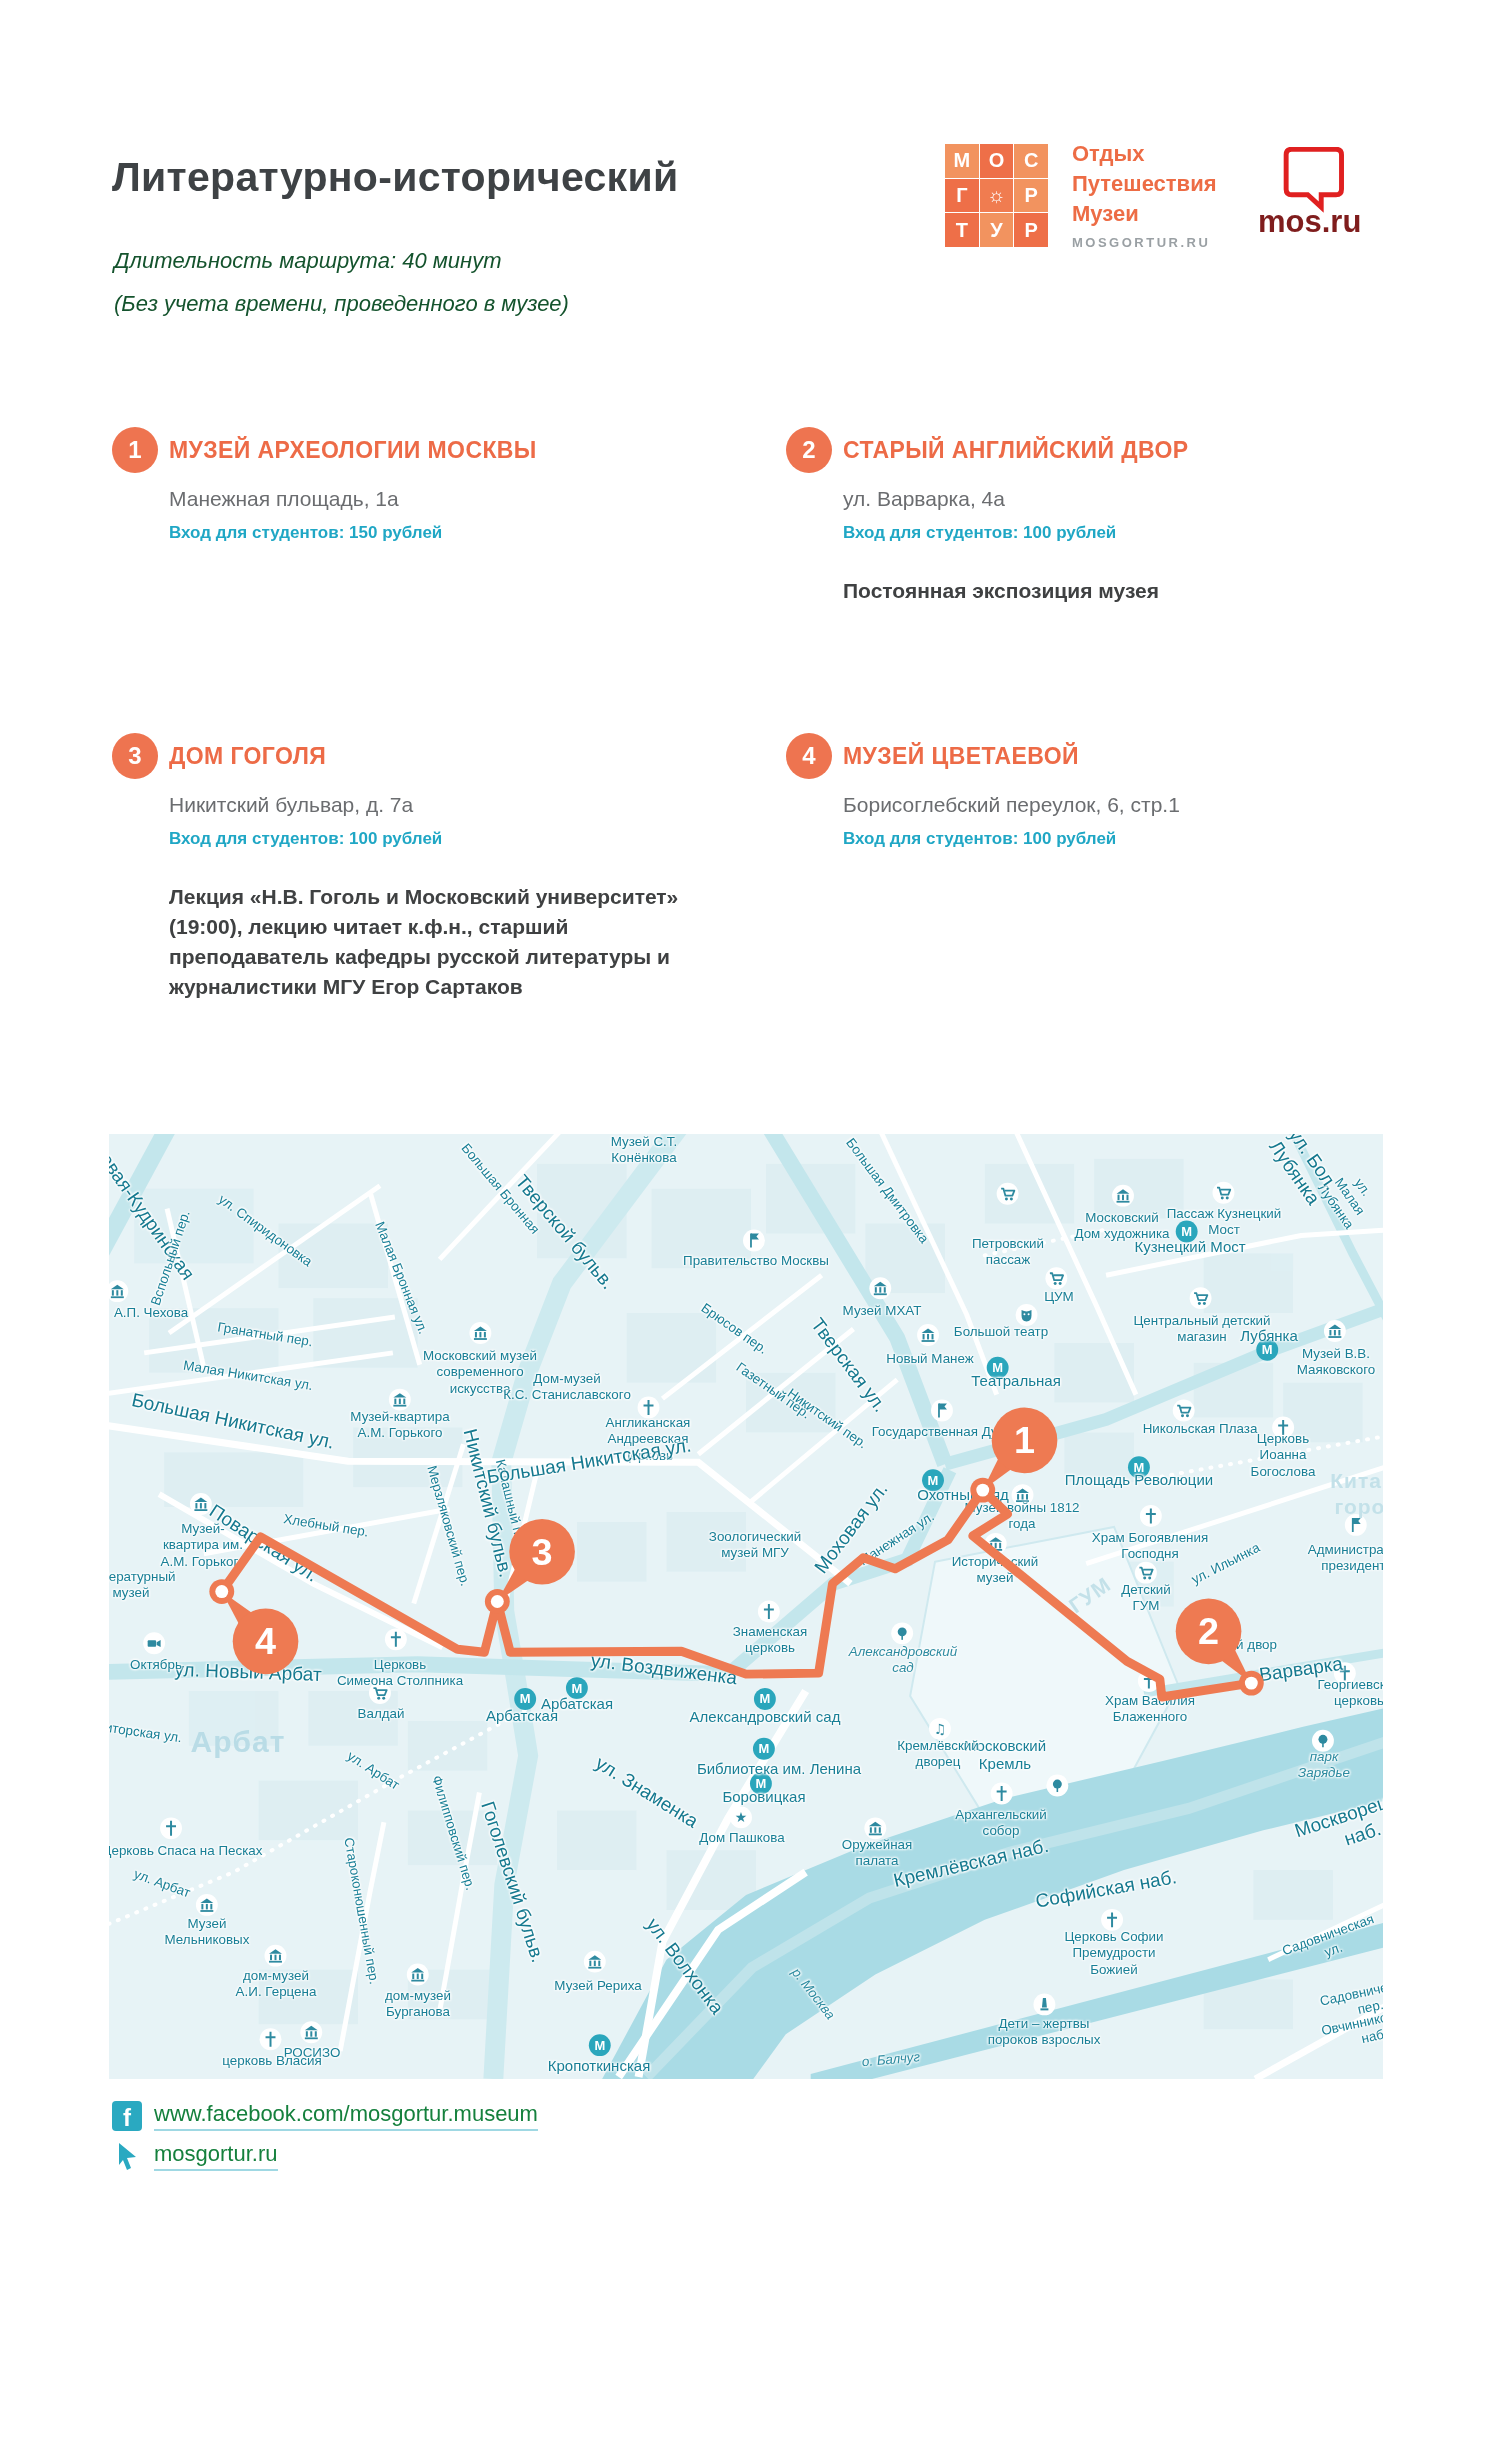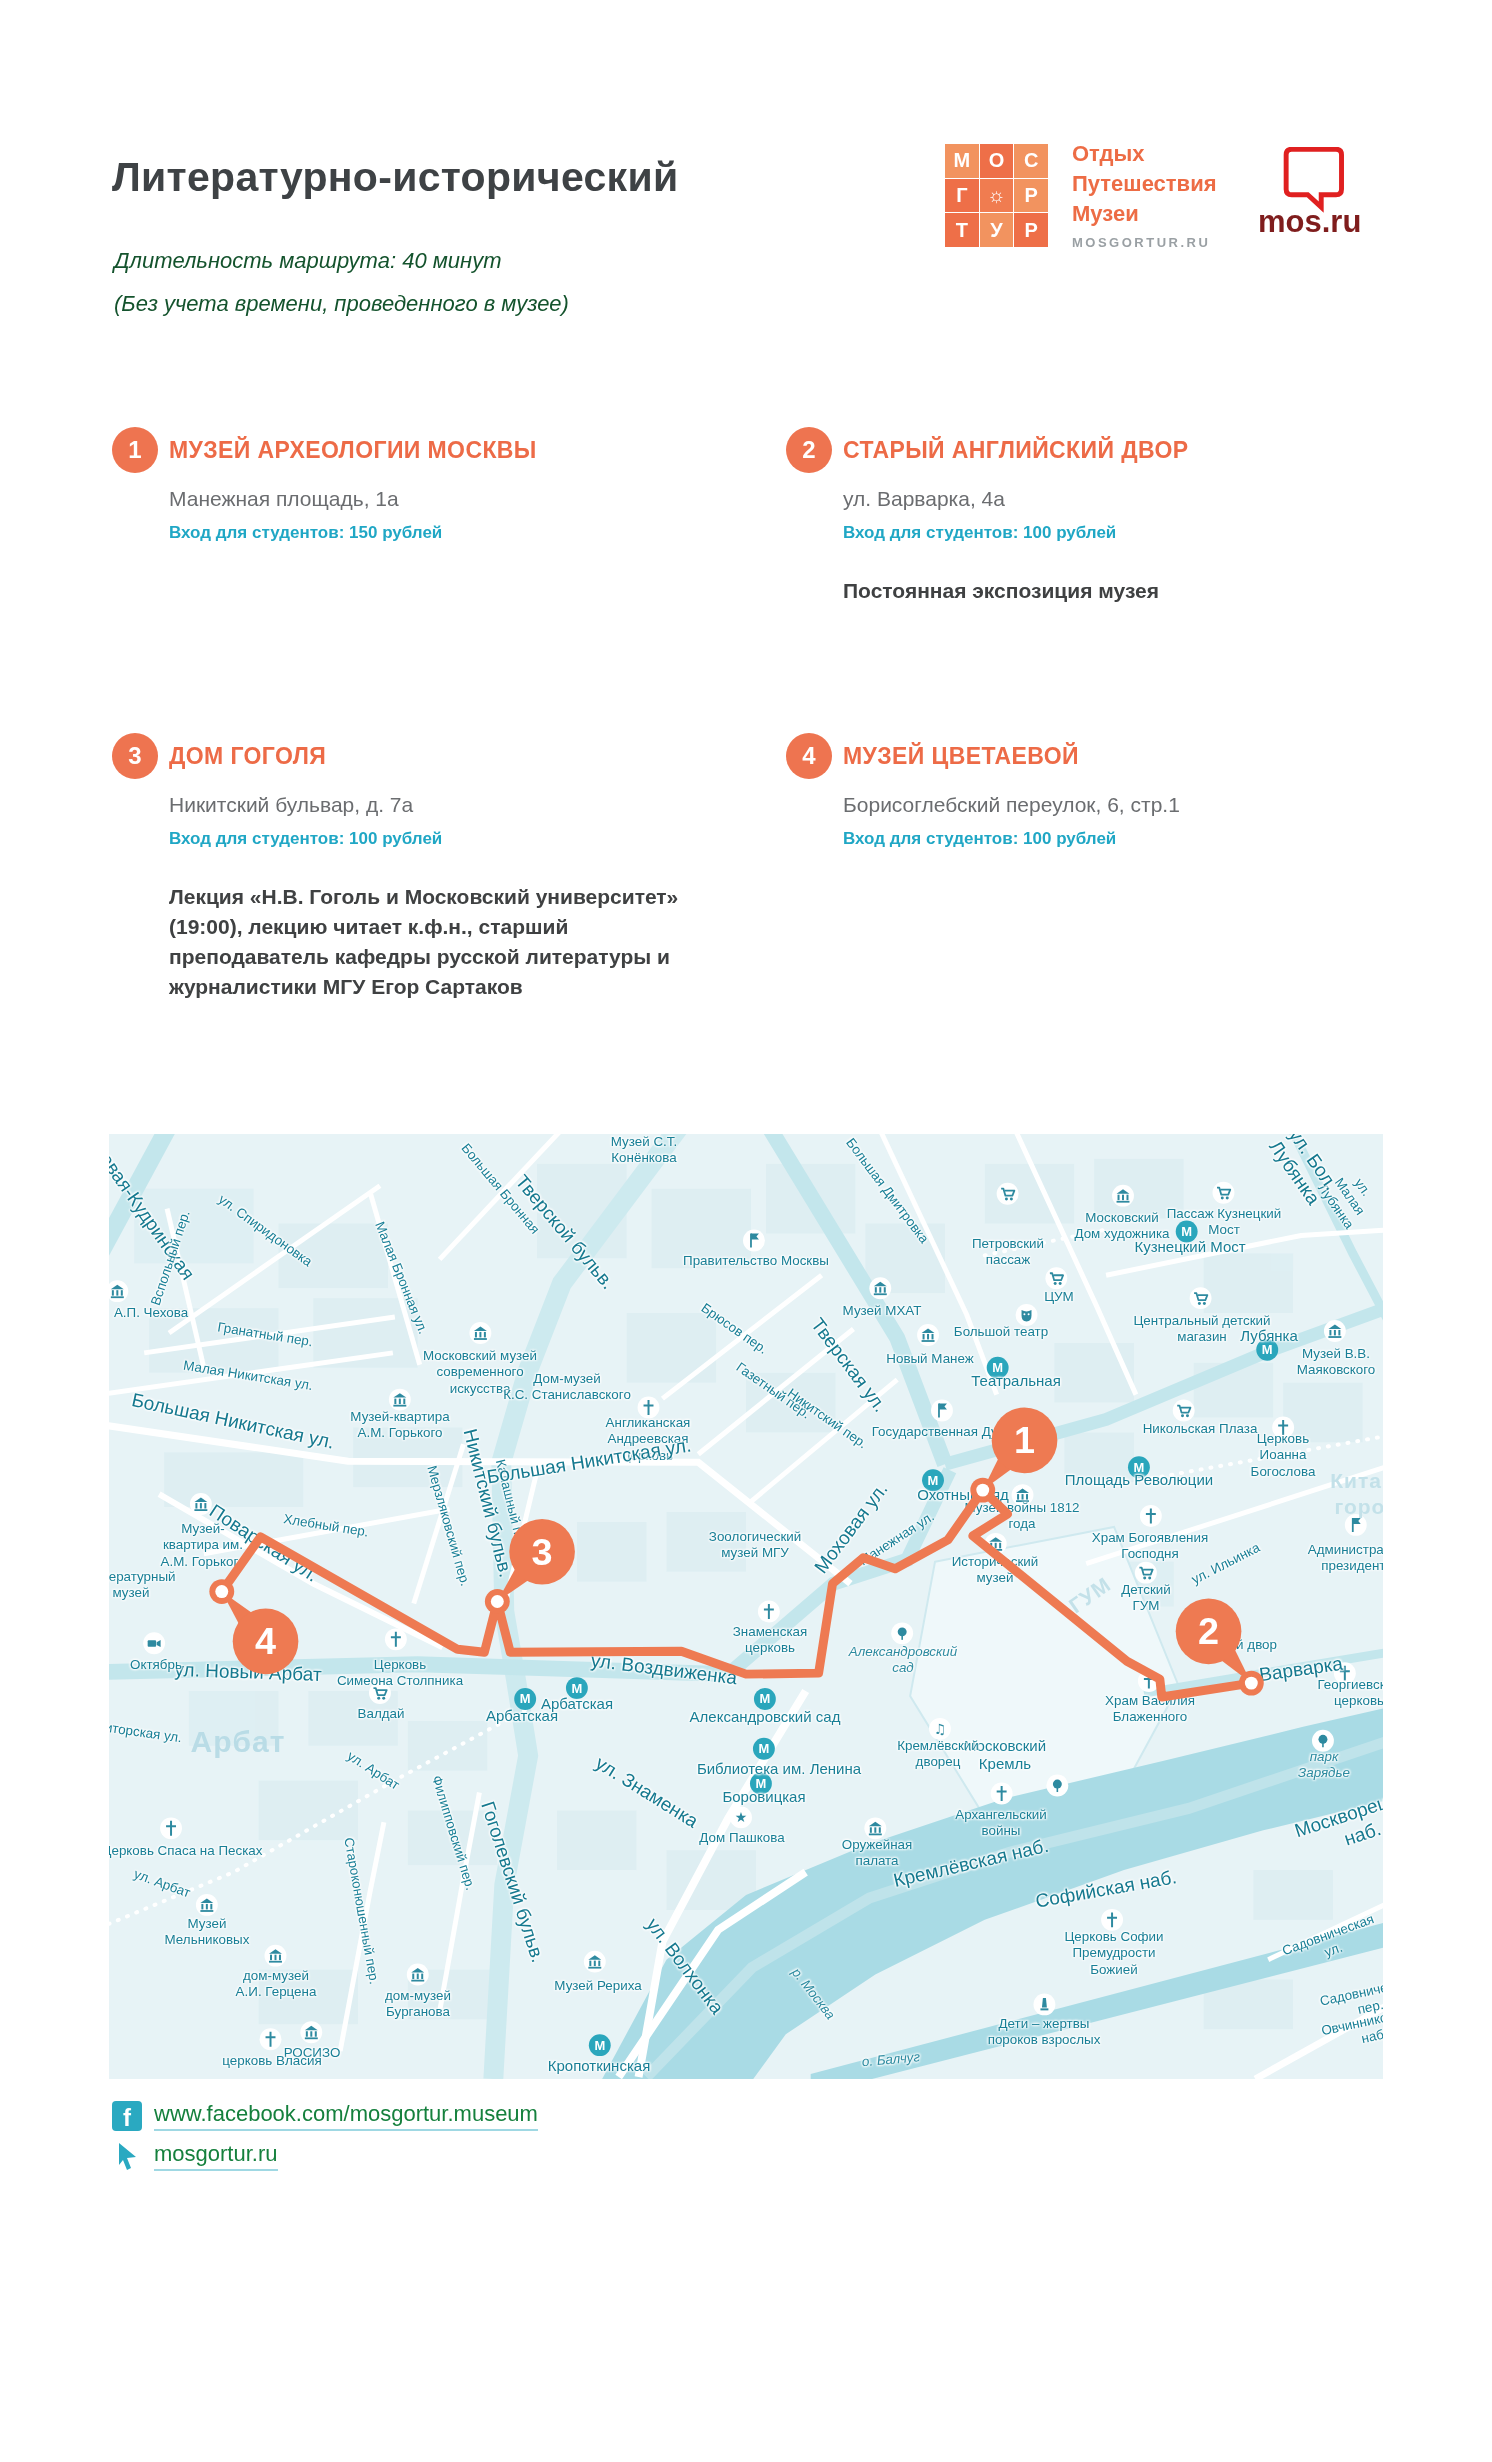--- a/index.html
+++ b/index.html
@@ -392,21 +392,21 @@
         <div class="ml b" style="left: 1192px; top: 535px; --r: -8deg;">Варварка</div>
         <div class="ml s" style="left: 1250px; top: 559px; --r: 0deg;">Георгиевская
 церковь</div>
         <div class="ml si" style="left: 1215px; top: 631px; --r: 0deg;">парк
 Зарядье</div>
         <div class="ml s" style="left: 1041px; top: 575px; --r: 0deg;">Храм Василия
 Блаженного</div>
         <div class="ml m" style="left: 896px; top: 621px; --r: 0deg;">Московский
 Кремль</div>
         <div class="ml s" style="left: 892px; top: 689px; --r: 0deg;">Архангельский
-войны</div>
+собор</div>
         <div class="ml s" style="left: 768px; top: 719px; --r: 0deg;">Оружейная
 палата</div>
         <div class="ml b" style="left: 862px; top: 729px; --r: -13deg;">Кремлёвская наб.</div>
         <div class="ml b" style="left: 997px; top: 755px; --r: -10deg;">Софийская наб.</div>
         <div class="ml si" style="left: 704px; top: 860px; --r: 52deg;">р. Москва</div>
         <div class="ml si" style="left: 782px; top: 926px; --r: -5deg;">о. Балчуг</div>
         <div class="ml s" style="left: 935px; top: 898px; --r: 0deg;">Дети – жертвы
 пороков взрослых</div>
         <div class="ml s" style="left: 1005px; top: 820px; --r: 0deg;">Церковь Софии
 Премудрости

